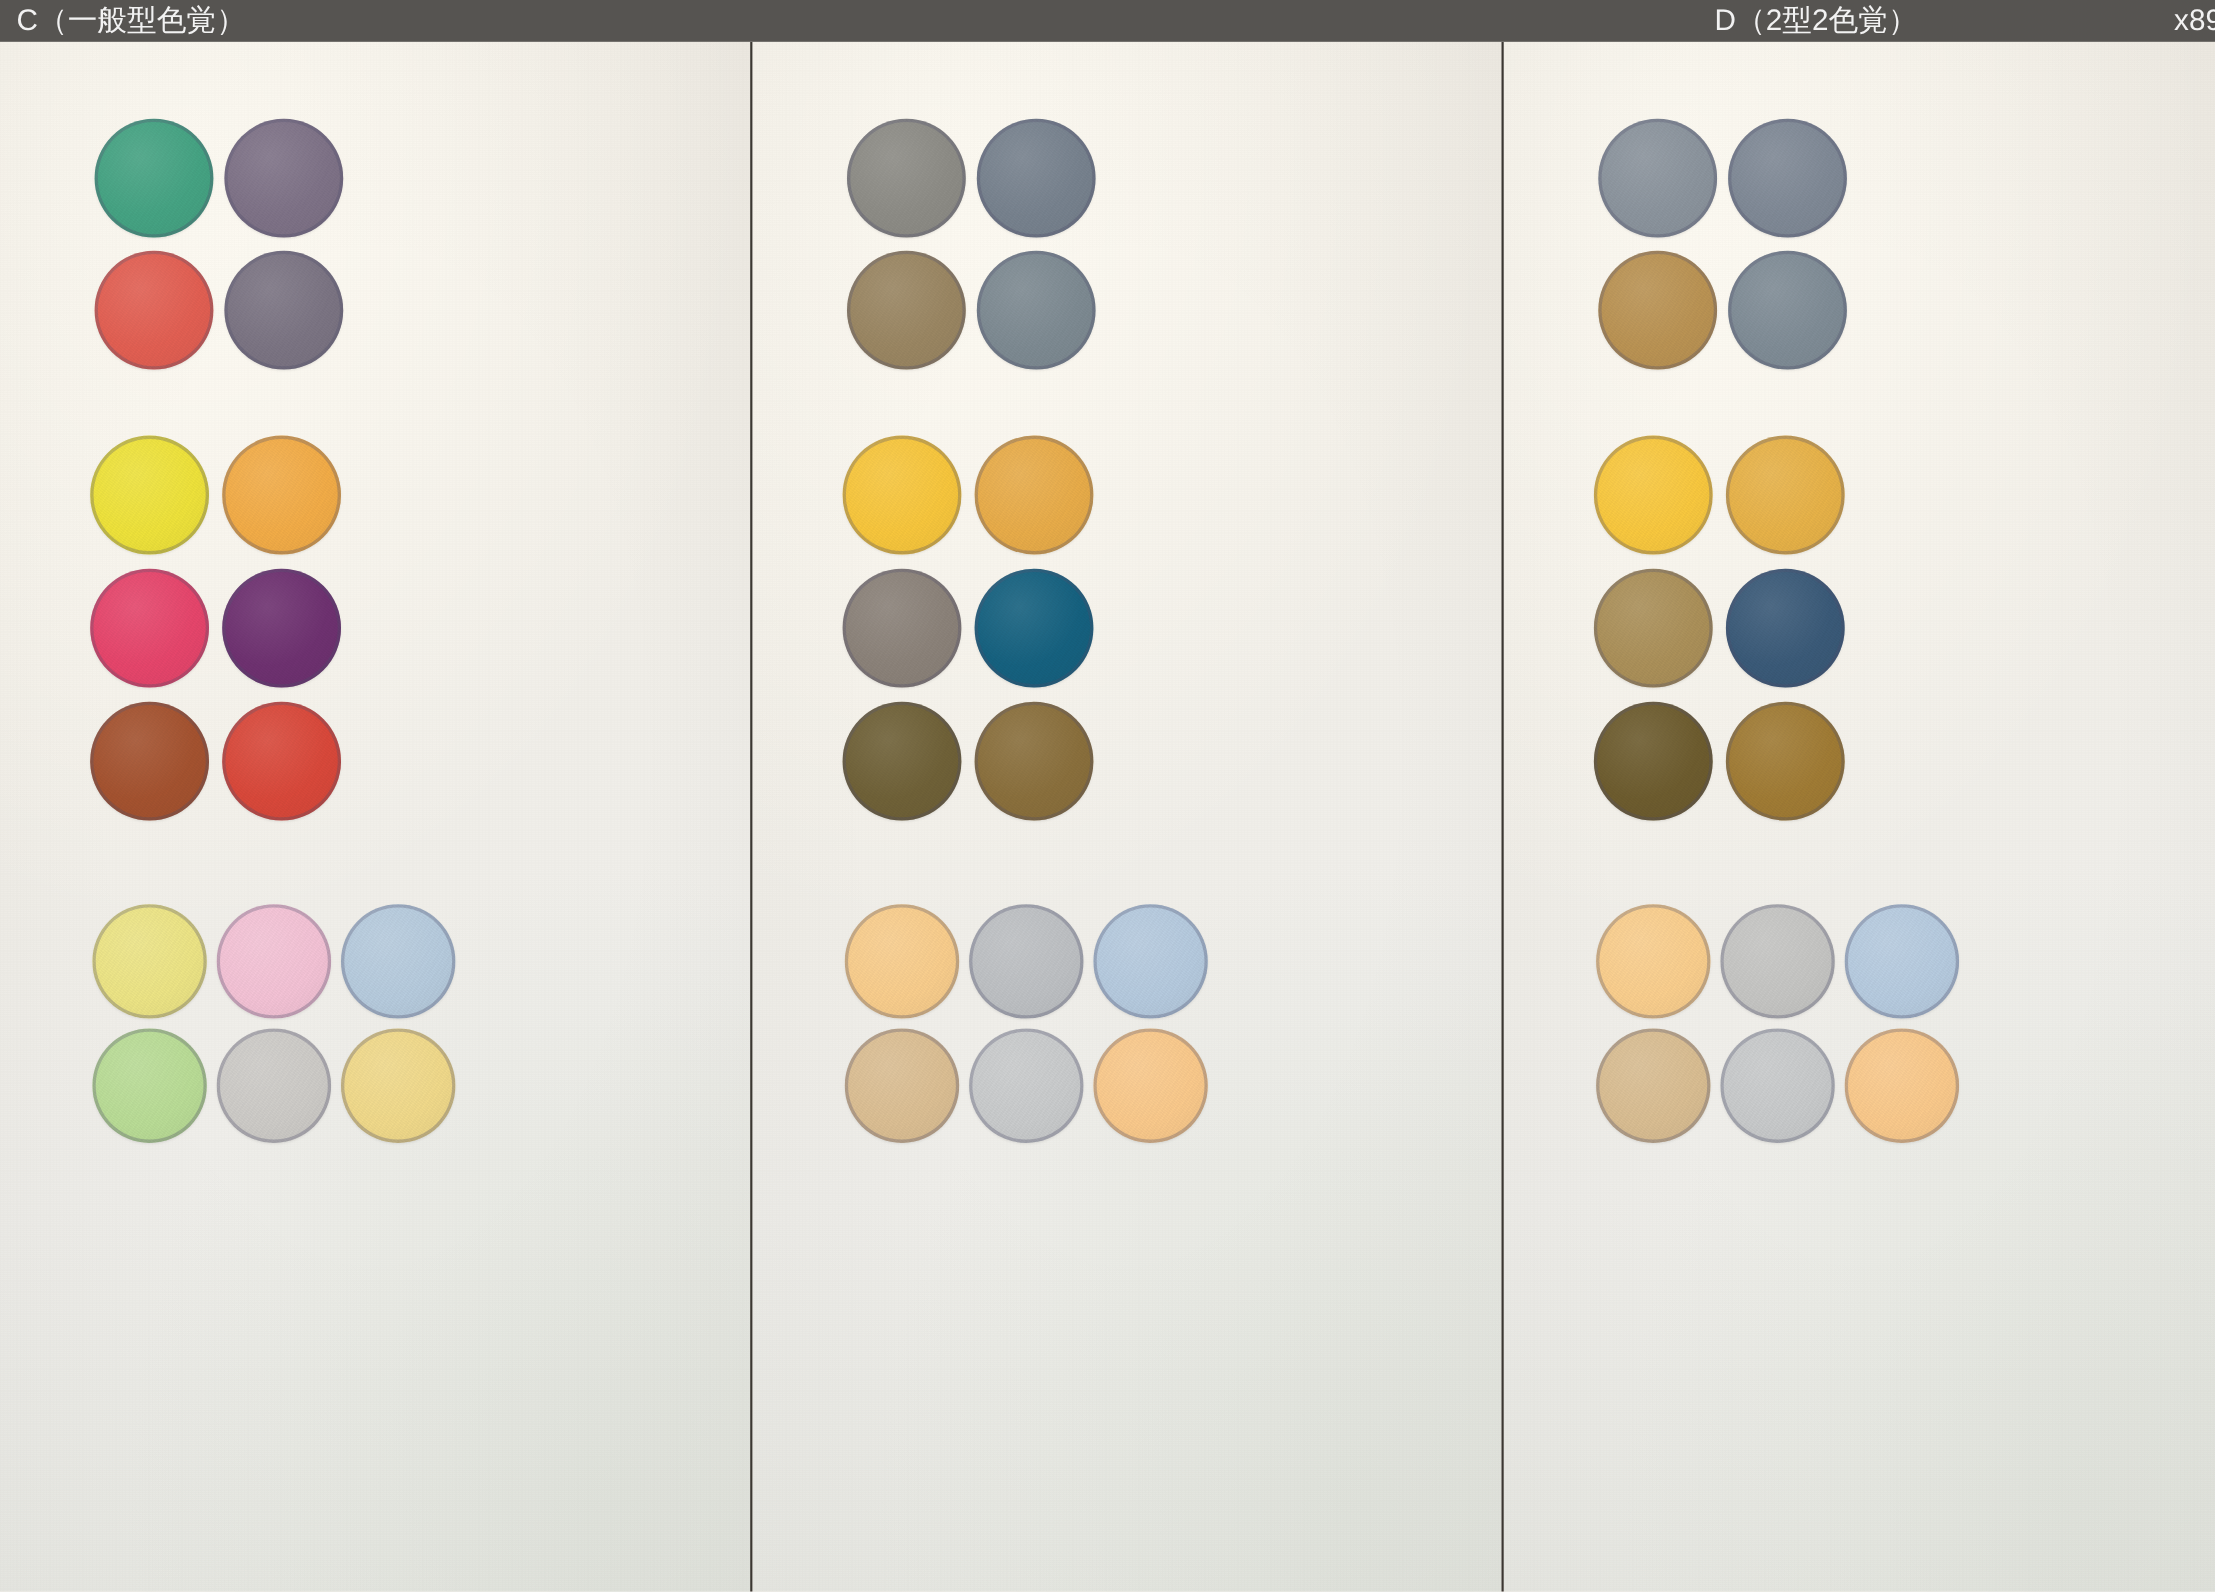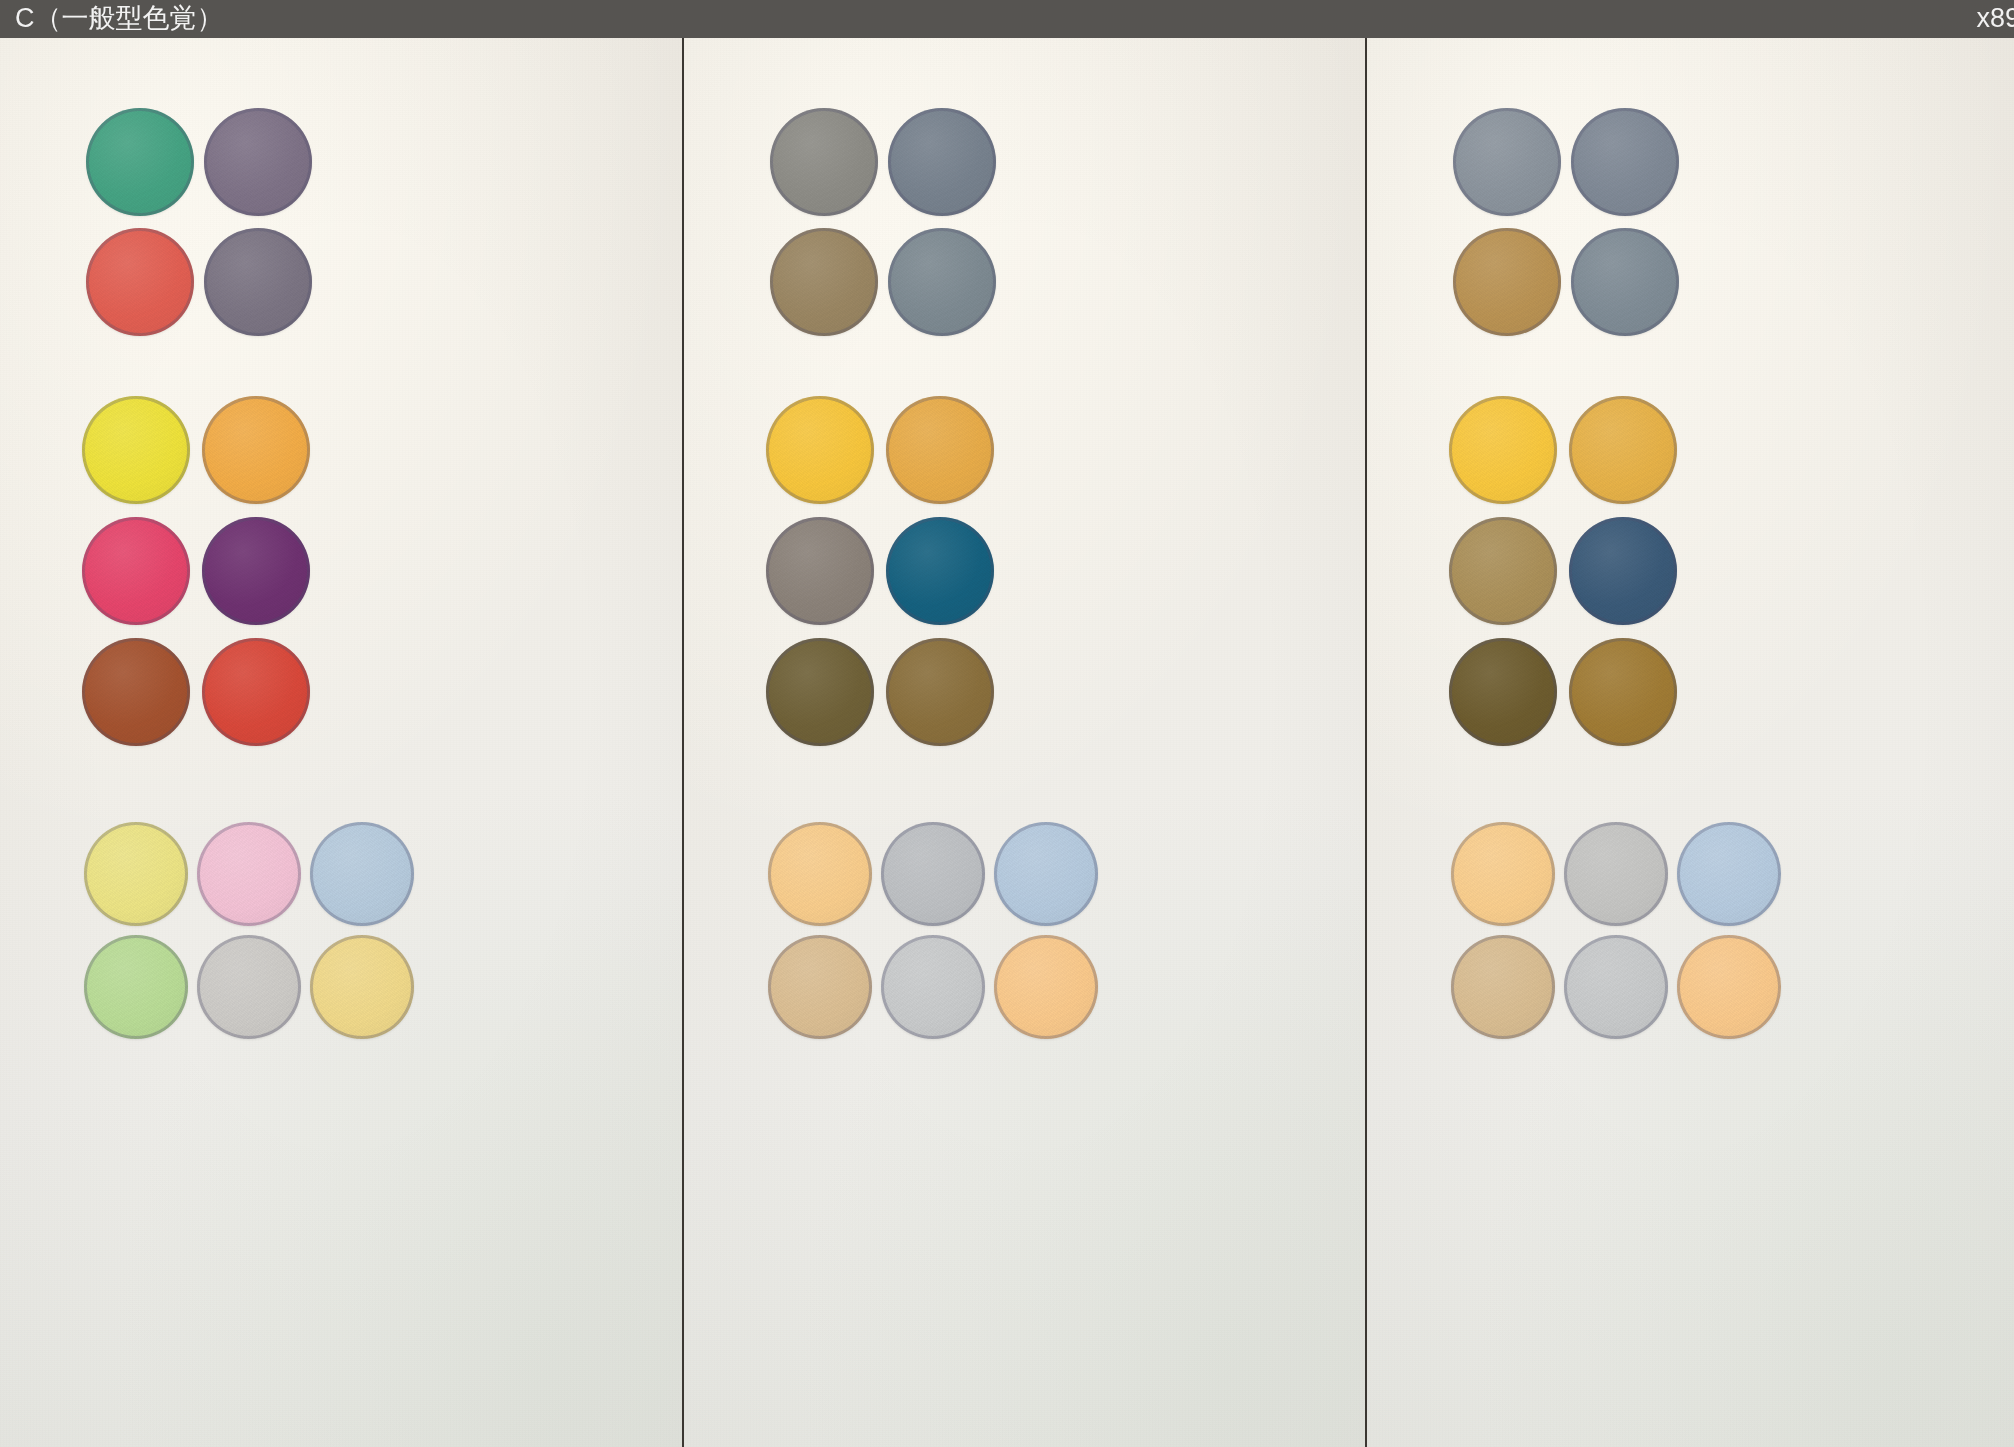--- a/index.html
+++ b/index.html
@@ -88,20 +88,21 @@
     background:radial-gradient(circle at 38% 32%, rgba(255,255,255,0.10) 0%, rgba(255,255,255,0) 55%, rgba(0,0,0,0.05) 100%);
   }
 </style>
 </head>
 <body>
 
 <div id="app">
 
   <div class="header">
     <div class="header-label hl-c">C（一般型色覚）</div>
+    <div class="header-label hl-d">D（2型2色覚）</div>
     <div class="header-label hl-x">x89</div>
   </div>
 
   <div class="panels">
 
     <div class="panel p-c" id="panel-c">
       <div class="paper"></div>
       <div class="grain"></div>
       <div class="vignette"></div>
     <div class="dot" style="left: 86px; top: 70px; width: 108px; height: 108px; background: rgb(69, 163, 131);">

